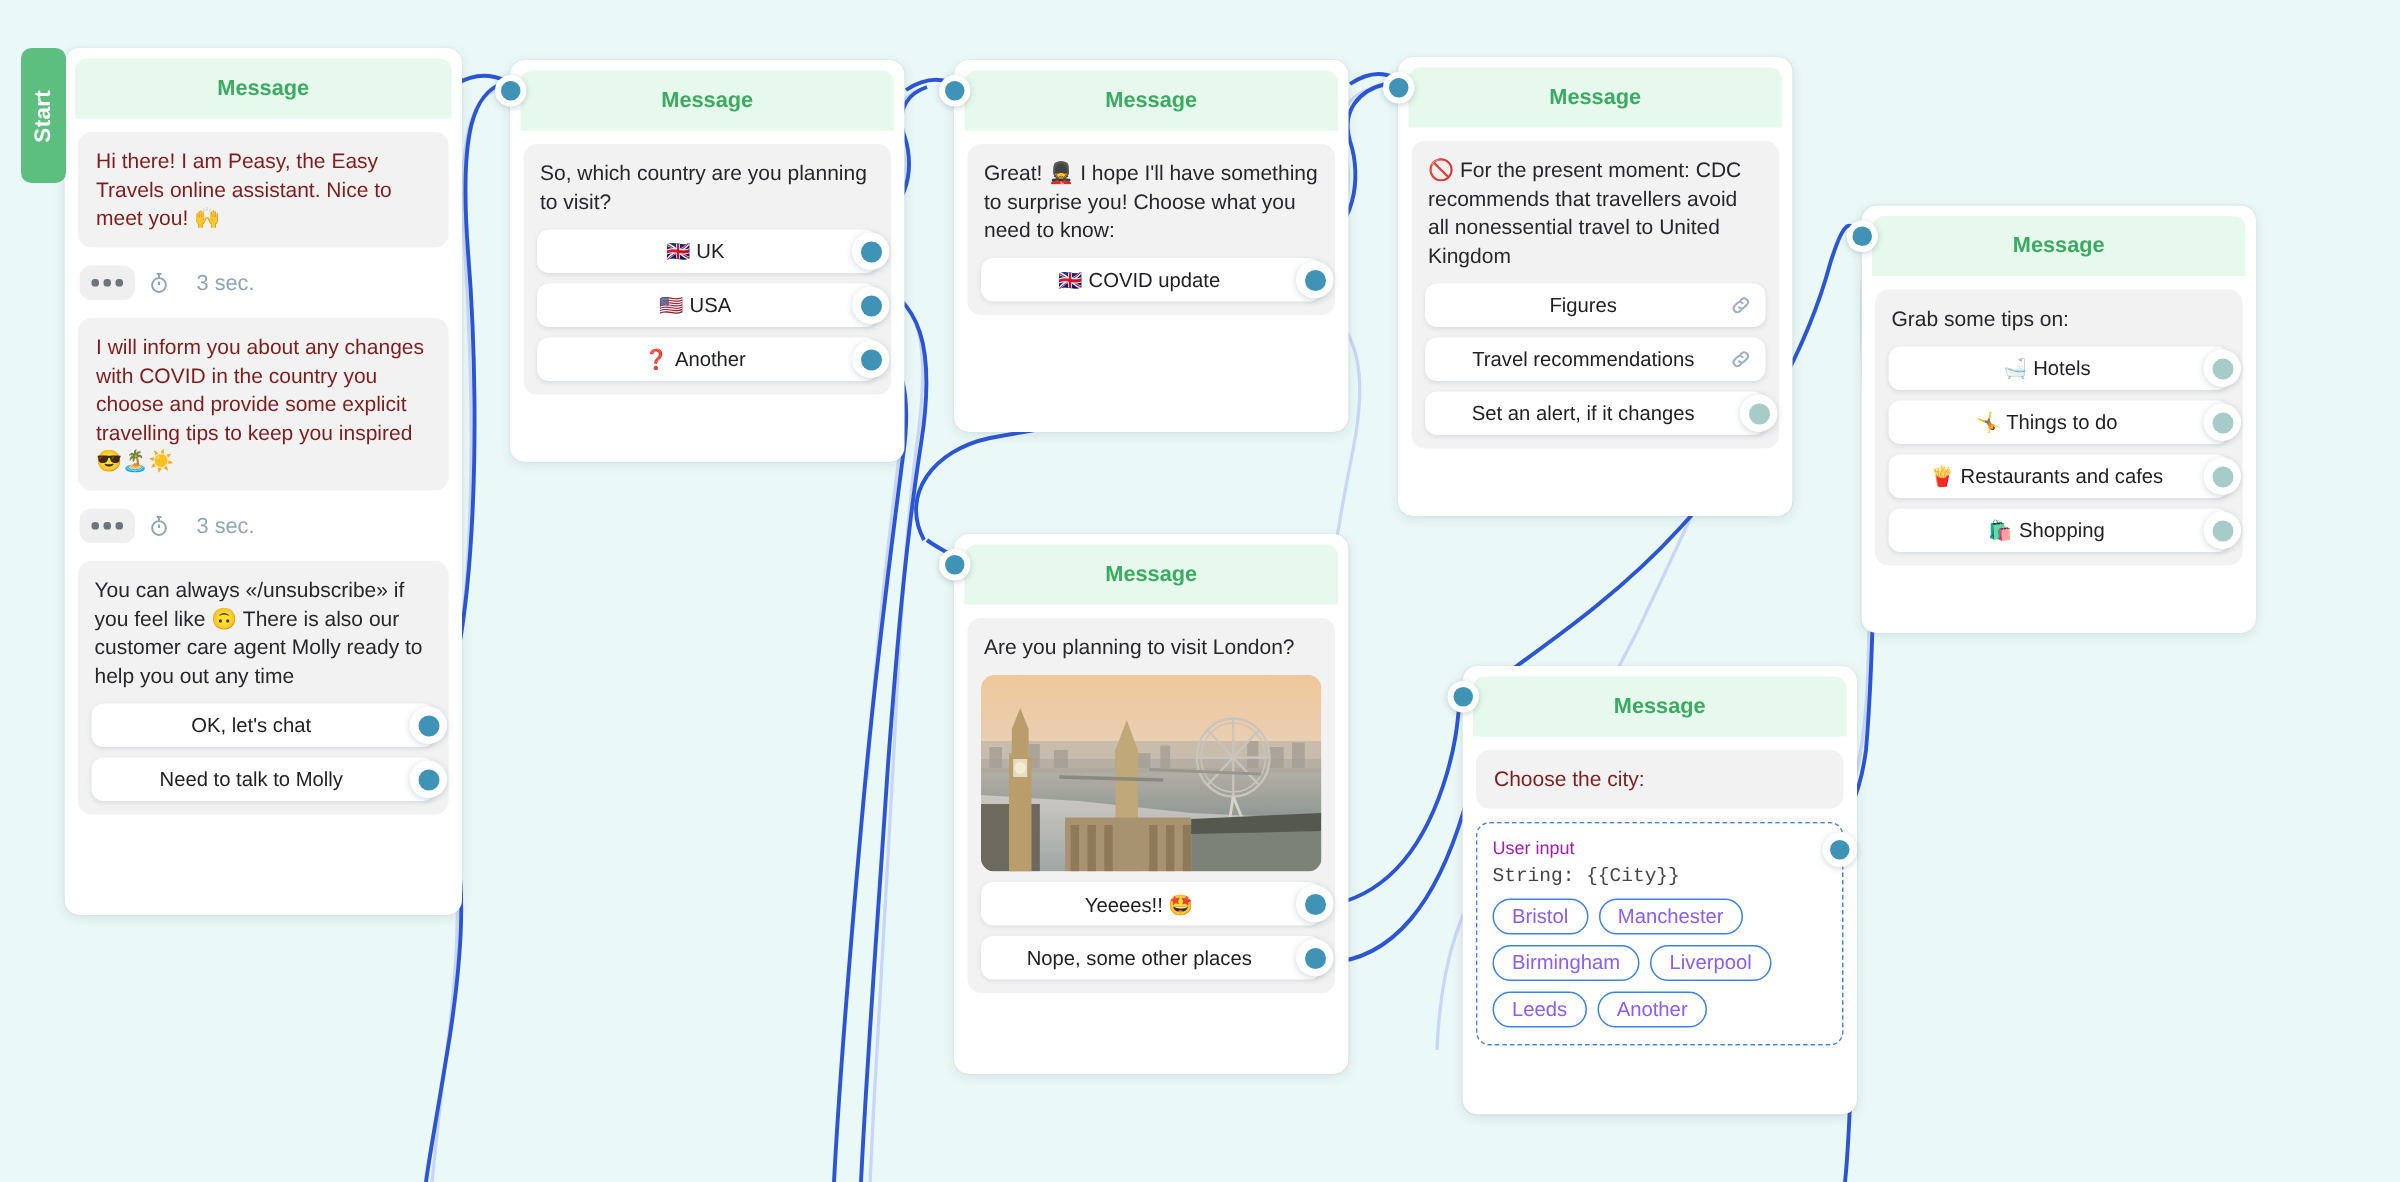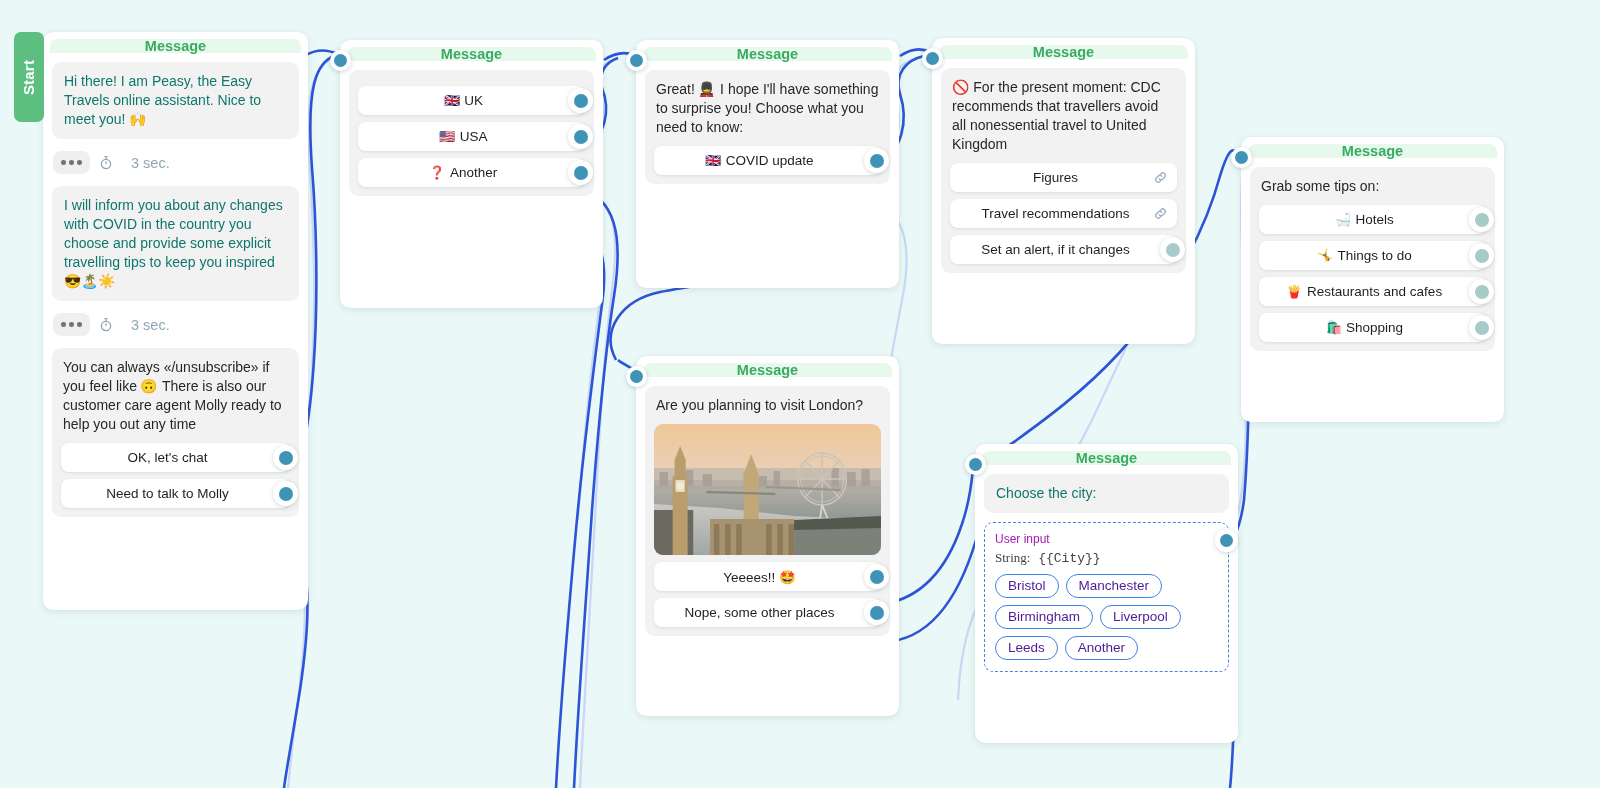--- a/index.html
+++ b/index.html
@@ -45,21 +45,21 @@
     position: absolute;
     background: #ffffff;
     border-radius: 10px;
     box-shadow: 0 2px 7px rgba(80,110,120,.14), 0 0 1px rgba(80,110,120,.16);
     z-index: 3;
     overflow: visible;
   }
   .node-header {
     background: #e6f9ec;
     border-radius: 8px 8px 0 0;
-    height: 14px;
+    height: 40px;
     display: flex; align-items: center; justify-content: center;
     margin: 7px 7px 0 7px;
   }
   .node-header span {
     color: #3bab62;
     font-weight: bold;
     font-size: 14.5px;
   }
   .node-body {
     padding: 9px 9px 14px 9px;
@@ -74,21 +74,21 @@
     line-height: 19px;
     color: #26272b;
     padding: 1px 2px 2px 2px;
   }
   .plain-bubble {
     background: #f2f2f2;
     border-radius: 9px;
     padding: 10px 12px;
     font-size: 14px;
     line-height: 19px;
-    color: #0f766e;
+    color: #7f1d1d;
   }
 
   
   .delay-row {
     display: flex; align-items: center;
     gap: 9px;
     margin: 12px 0 12px 0;
     padding-left: 1px;
   }
   .typing-pill {
@@ -187,25 +187,25 @@
     color: #a21caf;
     font-size: 12px;
     margin-bottom: 4px;
   }
   .ui-sub {
     color: #444;
     font-size: 13px;
     margin-bottom: 8px;
     font-family: "Liberation Mono", monospace;
   }
-  .ui-sub b { font-family: Liberation Serif, serif; font-weight: normal; }
+  .ui-sub b { font-family: Liberation Mono, monospace; font-weight: normal; }
   .chips { display: flex; flex-wrap: wrap; gap: 7px; }
   .chip {
     border: 1.4px solid #3d83e0;
-    color: #4c1d95;
+    color: #8b5cf6;
     border-radius: 14px;
     padding: 3px 12px;
     font-size: 13.5px;
     background: #ffffff;
     line-height: 16px;
   }
   .ui-dot {
     position: absolute;
     right: -10px; top: 6px;
     width: 23px; height: 23px;
@@ -318,20 +318,21 @@
 
   <div class="node" style="left:340px; top:40px; width:263px; height:268px;">
     <div class="in-dot">
         <i></i>
       </div>
     <div class="node-header">
       <span>Message</span>
     </div>
     <div class="node-body">
       <div class="bubble-group">
+        <div class="bubble-text">So, which country are you planning to visit?</div>
         <div class="opt">
           <span class="lbl">
               <span class="emoji">🇬🇧</span>
               <span>UK</span>
             </span>
           <span class="dot">
               <i></i>
             </span>
         </div>
         <div class="opt">

